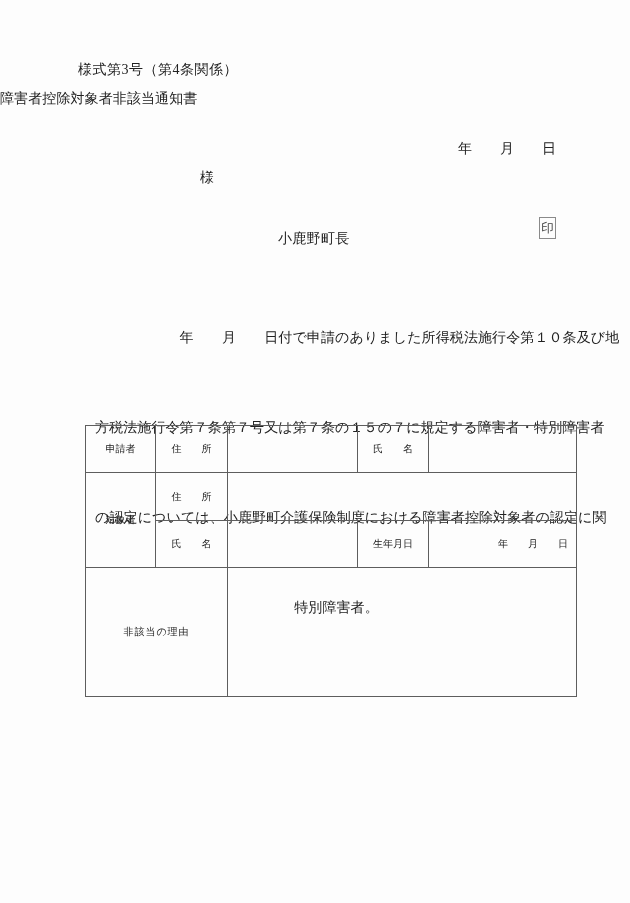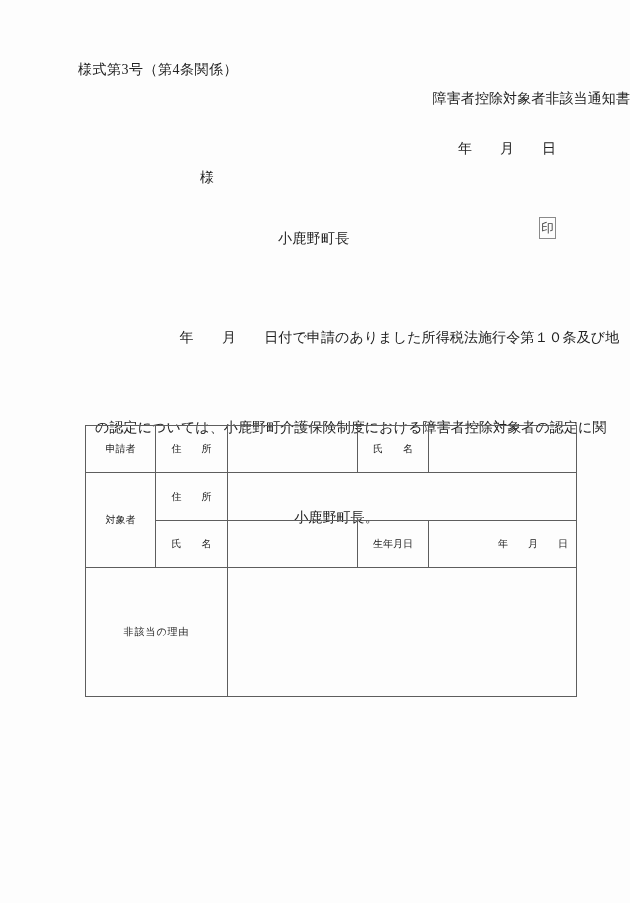--- a/index.html
+++ b/index.html
@@ -9,21 +9,21 @@
     width: 630px;
     height: 903px;
     background: #fdfdfd;
     color: #222;
     font-family: "Liberation Serif", "DejaVu Serif", serif;
     font-size: 14px;
     overflow: hidden;
   }
   .abs { position: absolute; white-space: pre; text-align: center; }
   .form-number { left: 78px; top: 61px; letter-spacing: 0.5px; }
-  .doc-title { left: 0; top: 90px; width: 100%; text-align: right; letter-spacing: 0.1px; }
+  .doc-title { left: 0; top: 90px; width: 100%; text-align: left; letter-spacing: 0.1px; }
   .date-top { top: 140px; right: 74px; text-align: right; }
   .addressee { left: 200px; top: 169px; }
   .sender { left: 278px; top: 230px; letter-spacing: 0.3px; }
   .seal-box {
     left: 539px; top: 217px;
     width: 17px; height: 22px;
     border: 1px solid #8a8a8a;
     display: flex; align-items: center; justify-content: center;
     font-size: 12.5px; color: #444;
   }
@@ -71,22 +71,23 @@
   <div class="abs addressee">様</div>
 
   <div class="abs sender">小鹿野町長</div>
 
   <div class="abs seal-box">
     <span>印</span>
   </div>
 
   <div class="abs body-text">
     <div>　　　　　　年　　月　　日付で申請のありました所得税法施行令第１０条及び地</div>
+    <div>方税法施行令第７条第７号又は第７条の１５の７に規定する障害者・特別障害者</div>
     <div>の認定については、小鹿野町介護保険制度における障害者控除対象者の認定に関</div>
-    <div>小鹿野町長。</div>
+    <div>特別障害者。</div>
   </div>
 
   <table class="notice-table">
     <colgroup>
       <col style="width:70px">
       <col style="width:72px">
       <col style="width:130px">
       <col style="width:71px">
       <col style="width:148px">
     </colgroup>

